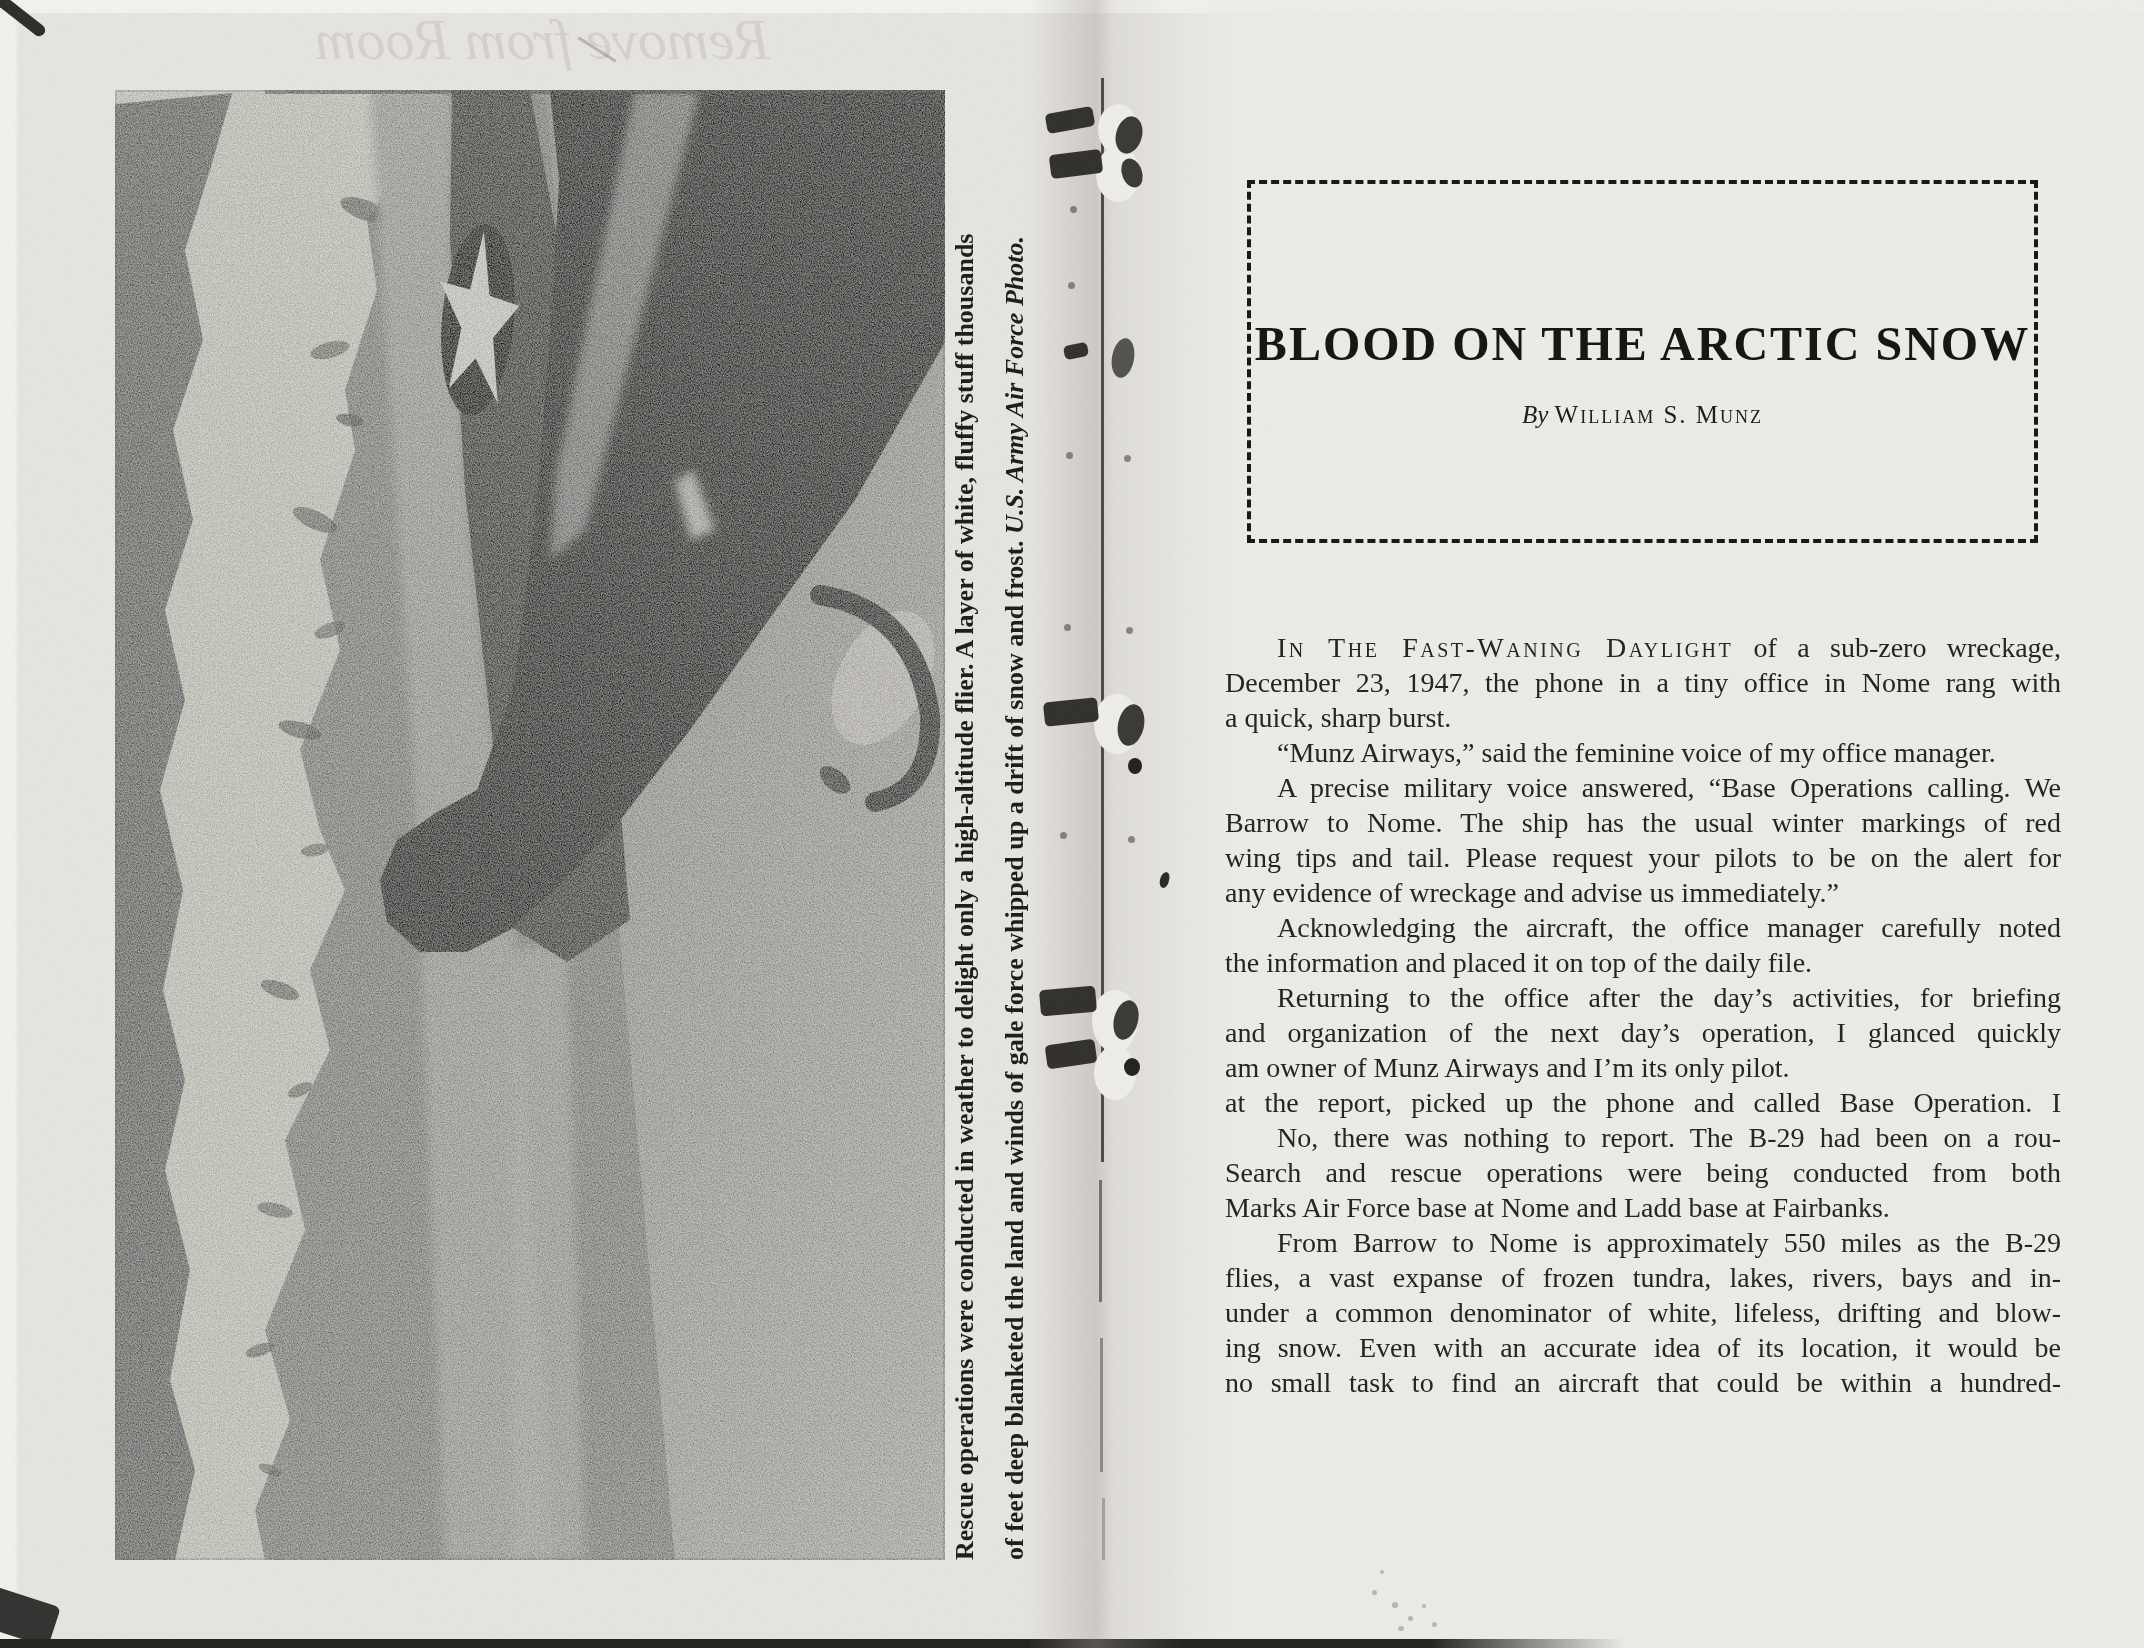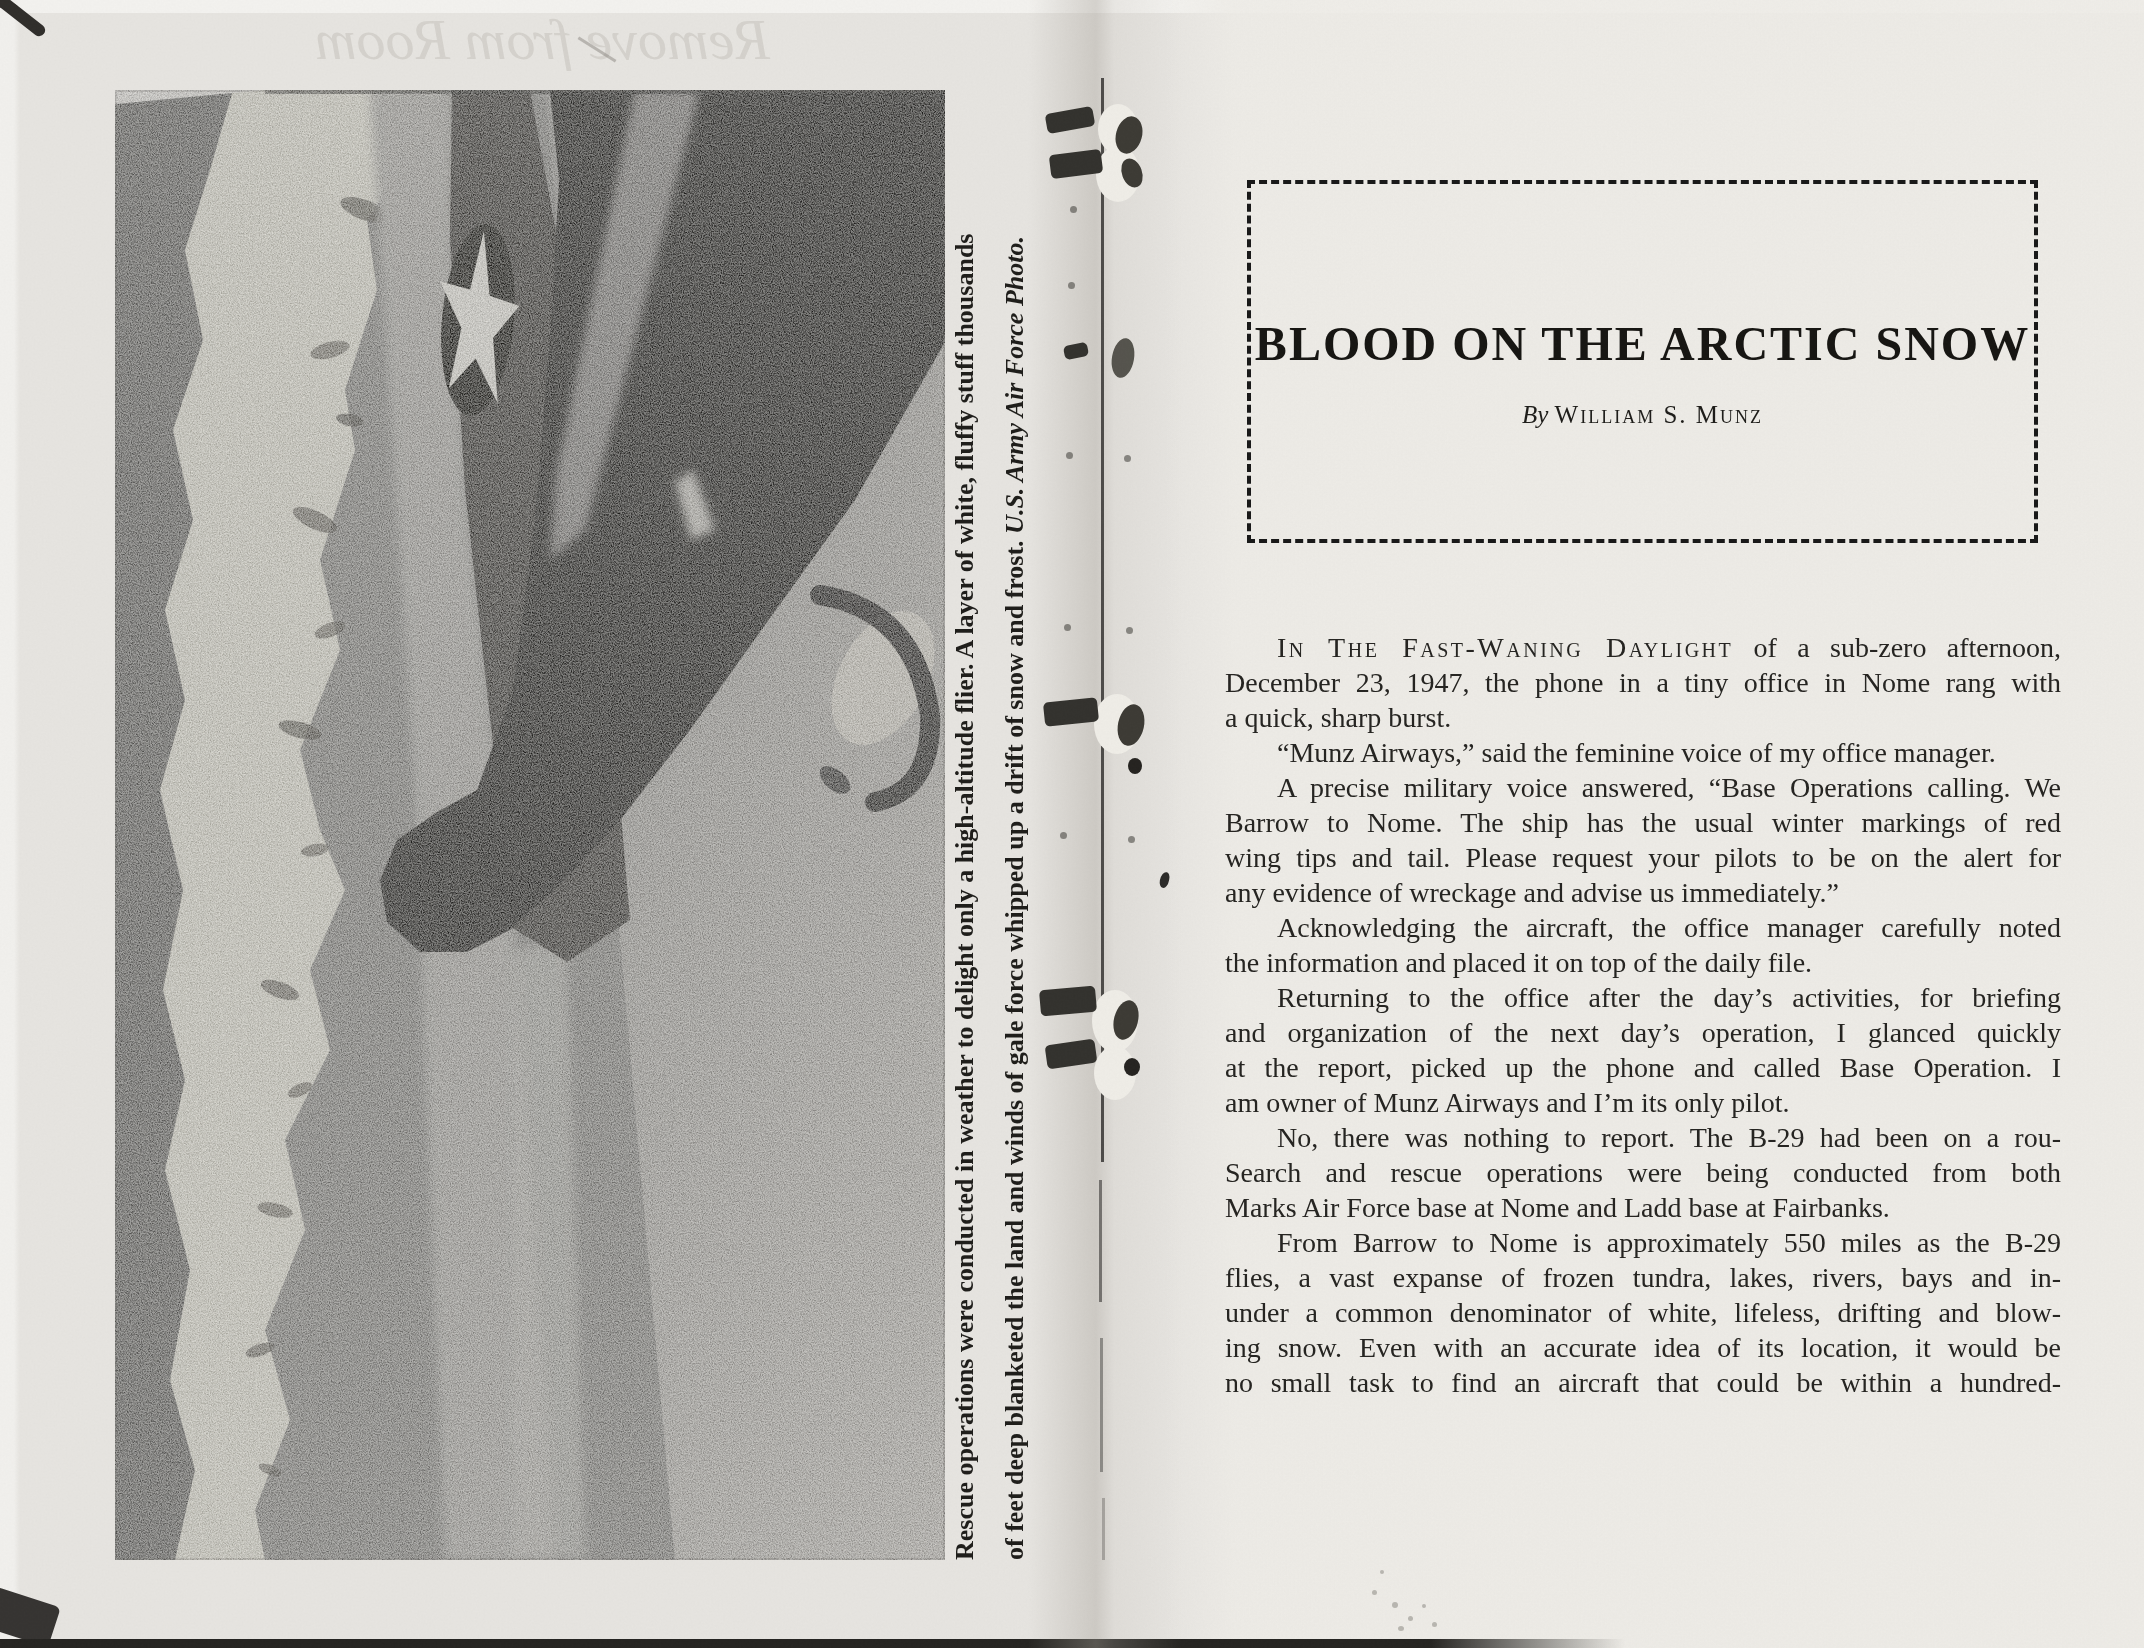--- a/index.html
+++ b/index.html
@@ -182,34 +182,34 @@
 
   <div class="abs title-box">
     <div class="title">BLOOD ON THE ARCTIC SNOW</div>
     <div class="byline">
       <i>By</i>
       <span class="sc">William S. Munz</span>
     </div>
   </div>
 
   <div class="abs body-text">
-    <div class="line"><span class="sc-open" style="margin-left:52px;">In The Fast-Waning Daylight</span><span> of a sub-zero afternoon,</span></div>
+    <div class="line"><span class="sc-open" style="margin-left:52px;">In The Fast-Waning Daylight</span><span> of a sub-zero wreckage,</span></div>
     <div class="line">December 23, 1947, the phone in a tiny office in Nome rang with</div>
     <div class="line pe">a quick, sharp burst.</div>
     <div class="line ind pe">“Munz Airways,” said the feminine voice of my office manager.</div>
     <div class="line ind">A precise military voice answered, “Base Operations calling. We</div>
     <div class="line">Barrow to Nome. The ship has the usual winter markings of red</div>
     <div class="line">wing tips and tail. Please request your pilots to be on the alert for</div>
     <div class="line pe">any evidence of wreckage and advise us immediately.”</div>
     <div class="line ind">Acknowledging the aircraft, the office manager carefully noted</div>
     <div class="line pe">the information and placed it on top of the daily file.</div>
     <div class="line ind">Returning to the office after the day’s activities, for briefing</div>
     <div class="line">and organization of the next day’s operation, I glanced quickly</div>
+    <div class="line pe">am owner of Munz Airways and I’m its only pilot.</div>
     <div class="line">at the report, picked up the phone and called Base Operation. I</div>
-    <div class="line pe">am owner of Munz Airways and I’m its only pilot.</div>
     <div class="line ind">No, there was nothing to report. The B-29 had been on a rou-</div>
     <div class="line">Search and rescue operations were being conducted from both</div>
     <div class="line pe">Marks Air Force base at Nome and Ladd base at Fairbanks.</div>
     <div class="line ind">From Barrow to Nome is approximately 550 miles as the B-29</div>
     <div class="line">flies, a vast expanse of frozen tundra, lakes, rivers, bays and in-</div>
     <div class="line">under a common denominator of white, lifeless, drifting and blow-</div>
     <div class="line">ing snow. Even with an accurate idea of its location, it would be</div>
     <div class="line">no small task to find an aircraft that could be within a hundred-</div>
   </div>
 

